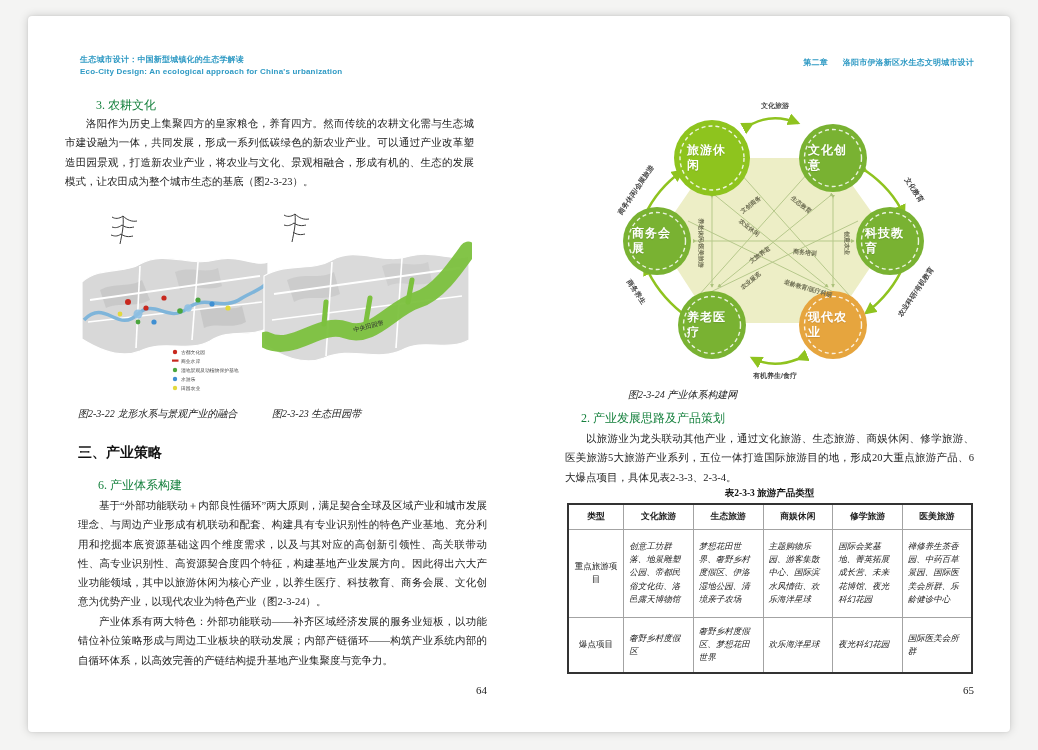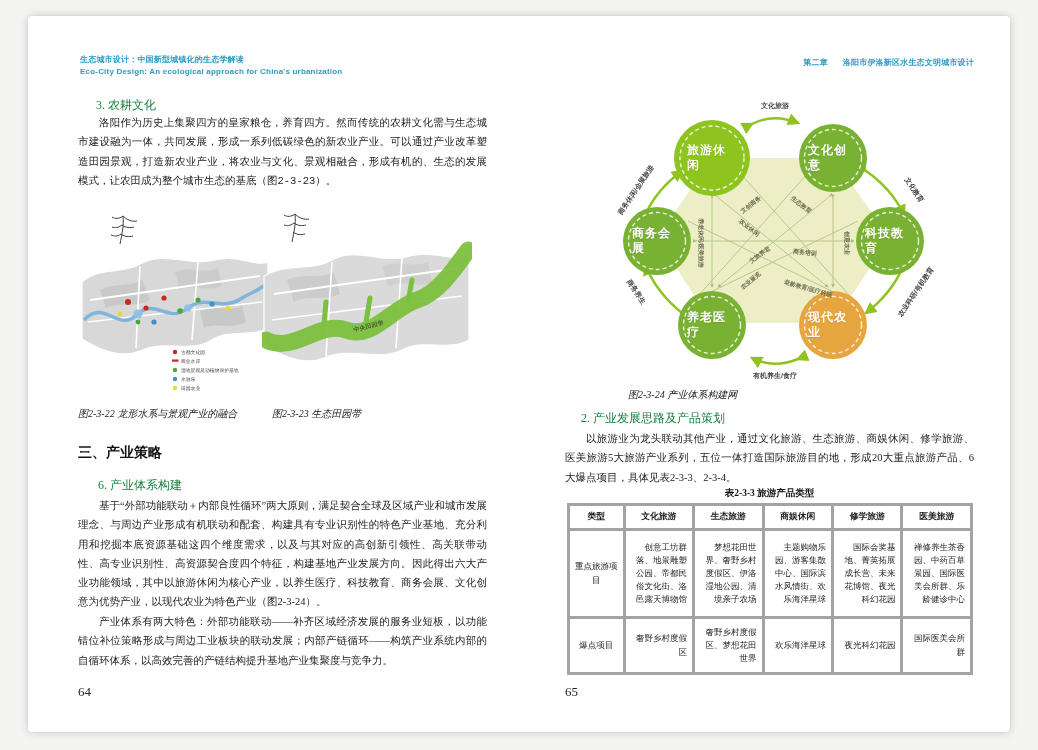--- a/index.html
+++ b/index.html
@@ -9,52 +9,52 @@
             background:#ffffff; border-radius:4px;
             box-shadow:0 0 10px rgba(0,0,0,0.18), 0 0 2px rgba(0,0,0,0.10); }
   .abs { position:absolute; }
   .hdr { font-family:"Liberation Sans", sans-serif; font-weight:bold; font-size:8px;
          color:#2f9ac4; line-height:11.5px; letter-spacing:0.2px; }
   .body-text { font-size:10.5px; line-height:19.3px; text-align:justify; text-indent:2em;
                color:#1c1c1c; font-family:"Liberation Serif", serif; }
   .h-major { font-size:14px; font-weight:bold; color:#111; font-family:"Liberation Serif", serif; }
   .h-sub   { font-size:12px; font-weight:normal; color:#15803d; font-family:"Liberation Serif", serif;text-align:center; }
   .caption { font-size:10px; font-style:italic; color:#222; font-family:"Liberation Serif", serif; }
-  .pagenum { font-size:13px; color:#222; text-align:left; font-family:"Liberation Serif", serif; }
+  .pagenum { font-size:11px; color:#222; text-align:right; font-family:"Liberation Serif", serif; }
   .diagram-wrap { position:absolute; left:620px; top:93px; width:352px; height:294px; }
   .node { position:absolute; width:50px; text-align:left; color:#ffffff; font-weight:bold;
           font-size:12px; line-height:1.22; letter-spacing:1px; transform:translate(-50%,-50%);
           font-family:"Liberation Sans", sans-serif; text-shadow:0 1px 1px rgba(0,0,0,0.12); }
   .edge-label { position:absolute; font-size:7px; font-weight:bold; color:#4a4a4a;
                 white-space:nowrap; font-family:"Liberation Sans", sans-serif; }
   .inner-label { position:absolute; font-size:6px; font-weight:bold; color:#6d6d52;
                  white-space:nowrap; font-family:"Liberation Sans", sans-serif; }
   .tbl { border-collapse:collapse; width:406px; font-size:8.5px; color:#1c1c1c;
          font-family:"Liberation Serif", serif; border:2px solid #333; }
-  .tbl th, .tbl td { border:3px solid #a3a3a3; padding:4px 5px; line-height:1.55; vertical-align:middle; }
+  .tbl th, .tbl td { border:1px solid #a3a3a3; padding:4px 5px; line-height:1.55; vertical-align:middle; }
   .tbl th { font-weight:bold; text-align:center; height:25px; font-size:8.8px; }
   .tbl td.rowlabel { text-align:center; }
-  .tbl td.cell { text-align:right; }
+  .tbl td.cell { text-align:left;font-style:italic; }
   .tbl-title { font-size:9.5px; font-weight:bold; text-align:center; color:#111;
                font-family:"Liberation Serif", serif; }
 </style>
 </head>
 <body>
 
 <div class="canvas">
   <div class="spread"></div>
 
   <div class="abs hdr" style="left:80px; top:54px;">
     <div>生态城市设计：中国新型城镇化的生态学解读</div>
     <div>Eco-City Design:  An ecological approach for China's urbanization</div>
   </div>
 
   <div class="abs h-sub" style="left:96px; top:97px;">3. 农耕文化</div>
 
-  <div class="abs body-text" style="left:78px; top:114px; width:409px;font-family:Liberation Mono, monospace;">洛阳作为历史上集聚四方的皇家粮仓，养育四方。然而传统的农耕文化需与生态城市建设融为一体，共同发展，形成一系列低碳绿色的新农业产业。可以通过产业改革塑造田园景观，打造新农业产业，将农业与文化、景观相融合，形成有机的、生态的发展模式，让农田成为整个城市生态的基底（图2-3-23）。</div>
+  <div class="abs body-text" style="left:65px; top:114px; width:409px;">洛阳作为历史上集聚四方的皇家粮仓，养育四方。然而传统的农耕文化需与生态城市建设融为一体，共同发展，形成一系列低碳绿色的新农业产业。可以通过产业改革塑造田园景观，打造新农业产业，将农业与文化、景观相融合，形成有机的、生态的发展模式，让农田成为整个城市生态的基底（图2-3-23）。</div>
 
   <div class="abs" style="left:80px; top:210px; width:190px; height:192px;">
     <svg width="190" height="192" viewBox="0 0 190 192">
       <g transform="translate(28,4)" stroke="#3c3c3c" stroke-width="1" fill="none">
         <path d="M12,30 C14,20 16,12 15,2"></path>
         <path d="M15,2 C19,6 24,8 29,7"></path>
         <path d="M15,2 C11,5 7,5 4,3"></path>
         <path d="M14,11 C18,14 22,14 26,13"></path>
         <path d="M14,11 C10,14 7,14 4,13"></path>
         <path d="M13,20 C17,23 21,23 25,22"></path>

